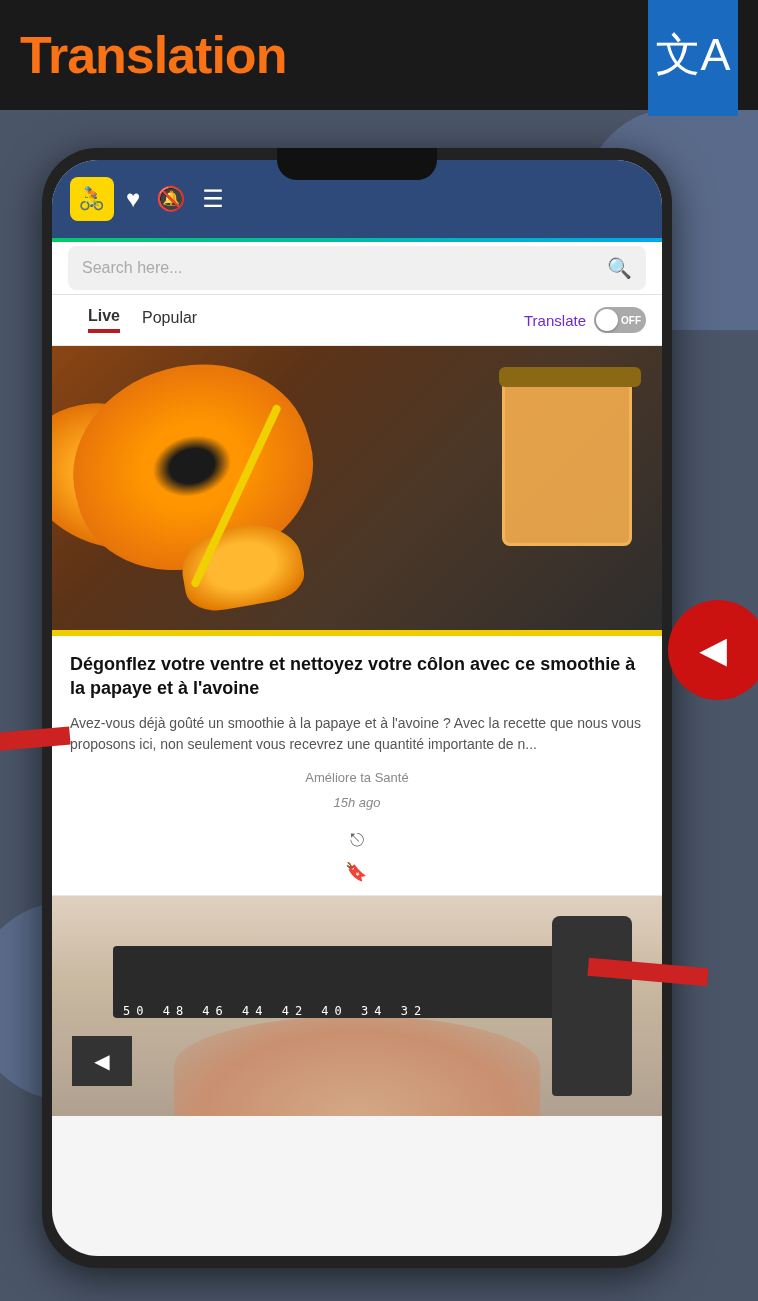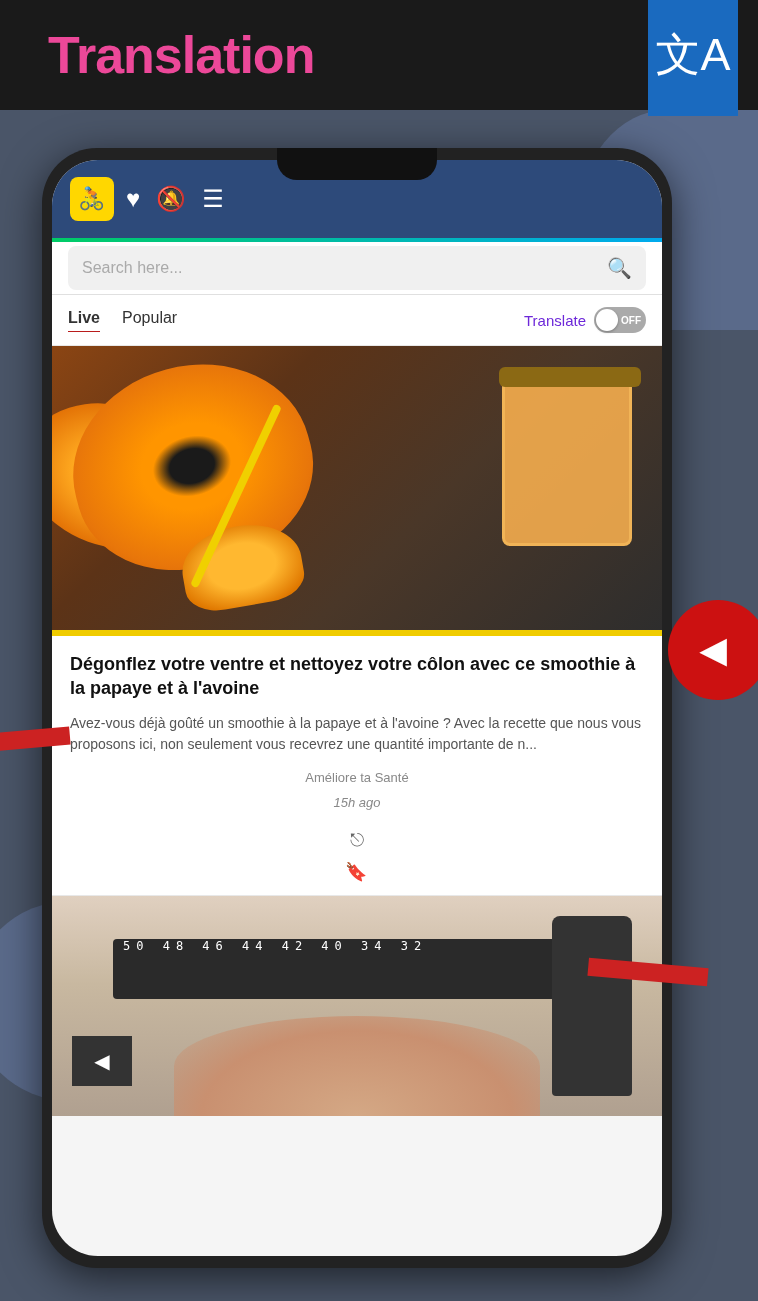--- a/index.html
+++ b/index.html
@@ -20,25 +20,24 @@
       display: flex;
       align-items: center;
       justify-content: space-between;
       padding: 0 20px;
       position: absolute;
       top: 0;
       left: 0;
       z-index: 10;
     }
     .top-title {
-      color: #ec4899;
+      color: #f97316;
       font-size: 52px;
       font-weight: 900;
       letter-spacing: -1px;
-      margin-left: 28px;
     }
     .translate-icon-box {
       background: #1a6abf;
       width: 90px;
       height: 122px;
       display: flex;
       align-items: center;
       justify-content: center;
       font-size: 45px;
       color: white;
@@ -217,21 +216,22 @@
     }
     .tab-item {
       font-size: 16px;
       color: #333;
       margin-right: 22px;
       cursor: pointer;
       padding-bottom: 4px;
     }
     .tab-item.active {
       font-weight: bold;
-      border-bottom: 1px solid #b91c1c;
+      border-bottom: 4px solid #b91c1c;
+      margin-left: 20px;
     }
     .tab-spacer { flex: 1; }
     .translate-label {
       color: #6d28d9;
       font-size: 15px;
       margin-right: 8px;
     }
     .toggle-wrap {
       display: flex;
       align-items: center;
@@ -396,28 +396,28 @@
     
     .article-image2 {
       width: 100%;
       height: 220px;
       background: linear-gradient(to bottom, #e0d0c0 0%, #c8b8a0 40%, #b0a090 100%);
       position: relative;
       overflow: hidden;
     }
     .ruler-img {
       position: absolute;
-      top: 43px;
+      top: 50px;
       left: 10%;
       width: 80%;
-      height: 60px;
+      height: 72px;
       background: #2a2a2a;
       border-radius: 4px;
       display: flex;
-      align-items: flex-start;
+      align-items: flex-end;
     }
     .ruler-markings {
       color: white;
       font-size: 12px;
       letter-spacing: 6px;
       padding: 0 10px;
       font-family: monospace;
     }
     .caliper-body {
       position: absolute;

